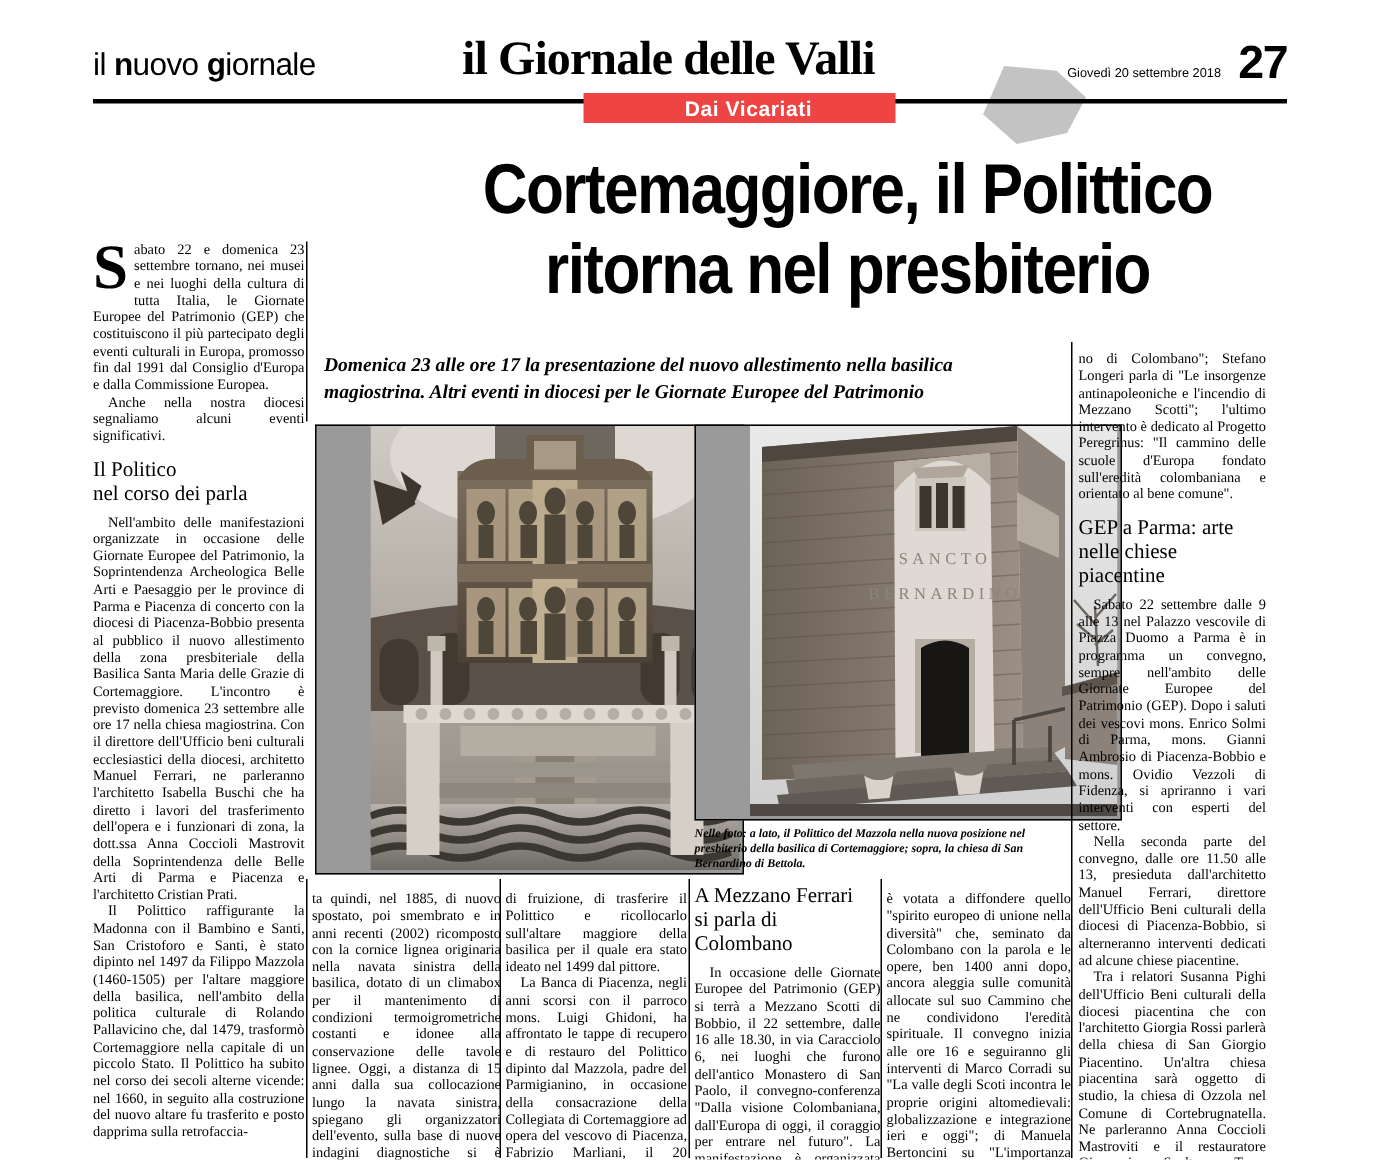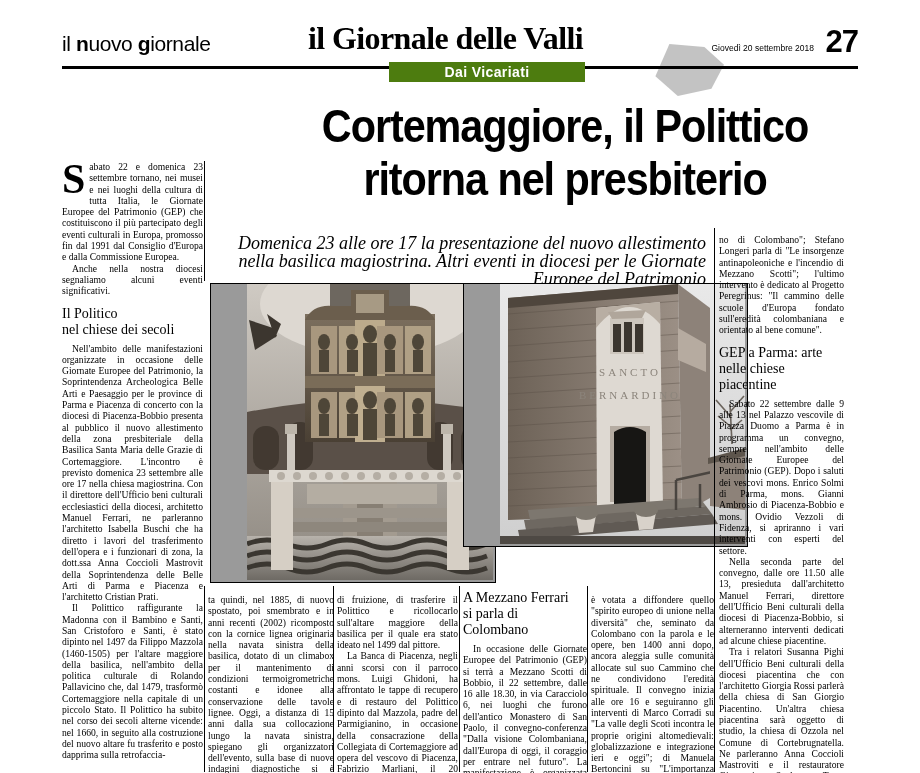--- a/index.html
+++ b/index.html
@@ -19,33 +19,33 @@
   .mast-left .l{font-weight:400;}
   .mast-left .b{font-weight:700;}
   .mast-center{position:absolute;left:246px;top:-6px;font-family:"Liberation Serif",serif;font-weight:700;font-size:32px;letter-spacing:-0.6px;white-space:nowrap;}
   .mast-date{position:absolute;right:44px;top:17px;font-family:"Liberation Sans",sans-serif;font-size:8.5px;white-space:nowrap;}
   .mast-page{position:absolute;right:0;top:-2px;font-family:"Liberation Sans",sans-serif;font-weight:700;font-size:31px;letter-spacing:-1px;}
   .mast-rule{position:absolute;left:62px;top:66px;width:796px;height:3px;background:#000;}
   .mast-blob{position:absolute;left:592px;top:18px;width:70px;height:52px;background:#b9b9b9;
     clip-path:polygon(22% 0%,72% 6%,100% 40%,82% 86%,34% 100%,2% 62%);opacity:.85;}
 
   
-  .banner{position:absolute;left:389px;top:62px;width:196px;height:20px;background:#4d7c0f;
+  .banner{position:absolute;left:389px;top:62px;width:196px;height:20px;background:#ef4444;
     color:#fff;font-family:"Liberation Sans",sans-serif;font-weight:700;font-size:14px;
-    display:flex;align-items:center;justify-content:center;letter-spacing:.4px;}
+    display:flex;align-items:center;justify-content:center;letter-spacing:.4px;padding-left:12px;}
 
   
   .headline{position:absolute;left:212px;top:99px;width:706px;text-align:center;
     font-family:"Liberation Sans",sans-serif;font-weight:700;font-size:47px;line-height:53px;
     letter-spacing:-1.2px;transform:scaleX(.88);transform-origin:center top;}
   .hl-l{display:block;white-space:nowrap;}
 
   
-  .deck{position:absolute;left:216px;top:234px;width:490px;text-align:right;
-    font-family:"Liberation Serif",serif;font-style:italic;font-weight:400;font-size:18px;line-height:18px;}
+  .deck{position:absolute;left:216px;top:234px;width:490px;text-align:left;
+    font-family:"Liberation Serif",serif;font-style:italic;font-weight:700;font-size:13px;line-height:18px;}
 
   
   .photo{position:absolute;border:1px solid #000;overflow:hidden;background:#9a9a9a;padding-left:36px;}
   #photo-polyptych{left:210px;top:283px;width:248px;height:298px;}
   #photo-church{left:463px;top:283px;width:247px;height:262px;}
 
   
   .caption{position:absolute;left:463px;top:551px;width:250px;
     font-family:"Liberation Serif",serif;font-style:italic;font-weight:700;font-size:8px;line-height:10.2px;}
 
@@ -298,34 +298,35 @@
       <g stroke="#5e574f" stroke-width="1.6" fill="none" opacity=".9">
         <path d="M232 160 L230 120"></path>
           <path d="M230 132 L216 116"></path>
           <path d="M230 128 L244 112"></path>
         <path d="M230 142 L218 132"></path>
           <path d="M230 146 L242 136"></path>
       </g>
     </svg>
   </div>
 
+  <div class="caption">Nelle foto: a lato, il Polittico del Mazzola nella nuova posizione nel presbiterio della basilica di Cortemaggiore; sopra, la chiesa di San Bernardino di Bettola.</div>
 
   <div class="vrule" style="left:204px;top:586px;height:186px;"></div>
   <div class="vrule" style="left:333px;top:586px;height:186px;"></div>
   <div class="vrule" style="left:459px;top:586px;height:186px;"></div>
   <div class="vrule" style="left:587px;top:586px;height:186px;"></div>
   <div class="vrule" style="left:714px;top:228px;height:544px;"></div>
   <div class="vrule" style="left:204px;top:161px;height:120px;"></div>
 
   <div class="col" id="col-1">
     <p class="first"><span class="dropcap">S</span><span>abato 22 e domenica 23 settembre tornano, nei musei e nei luoghi della cultura di tutta Italia, le Giornate Europee del Patrimonio (GEP) che costituiscono il più partecipato degli eventi culturali in Europa, promosso fin dal 1991 dal Consiglio d'Europa e dalla Commissione Europea.</span></p>
     <p>Anche nella nostra diocesi segnaliamo alcuni eventi significativi.</p>
     <div class="sub">
       <div>Il Politico</div>
-      <div>nel chiese dei secoli</div>
+      <div>nel corso dei parla</div>
     </div>
     <p>Nell'ambito delle manifestazioni organizzate in occasione delle Giornate Europee del Patrimonio, la Soprintendenza Archeologica Belle Arti e Paesaggio per le province di Parma e Piacenza di concerto con la diocesi di Piacenza-Bobbio presenta al pubblico il nuovo allestimento della zona presbiteriale della Basilica Santa Maria delle Grazie di Cortemaggiore. L'incontro è previsto domenica 23 settembre alle ore 17 nella chiesa magiostrina. Con il direttore dell'Ufficio beni culturali ecclesiastici della diocesi, architetto Manuel Ferrari, ne parleranno l'architetto Isabella Buschi che ha diretto i lavori del trasferimento dell'opera e i funzionari di zona, la dott.ssa Anna Coccioli Mastrovit della Soprintendenza delle Belle Arti di Parma e Piacenza e l'architetto Cristian Prati.</p>
     <p>Il Polittico raffigurante la Madonna con il Bambino e Santi, San Cristoforo e Santi, è stato dipinto nel 1497 da Filippo Mazzola (1460-1505) per l'altare maggiore della basilica, nell'ambito della politica culturale di Rolando Pallavicino che, dal 1479, trasformò Cortemaggiore nella capitale di un piccolo Stato. Il Polittico ha subito nel corso dei secoli alterne vicende: nel 1660, in seguito alla costruzione del nuovo altare fu trasferito e posto dapprima sulla retrofaccia-</p>
   </div>
 
   <div class="col" id="col-2">
     <p class="first">ta quindi, nel 1885, di nuovo spostato, poi smembrato e in anni recenti (2002) ricomposto con la cornice lignea originaria nella navata sinistra della basilica, dotato di un climabox per il mantenimento di condizioni termoigrometriche costanti e idonee alla conservazione delle tavole lignee. Oggi, a distanza di 15 anni dalla sua collocazione lungo la navata sinistra, spiegano gli organizzatori dell'evento, sulla base di nuove indagini diagnostiche si è valutato, sia per ragioni di conservazione, sia</p>
   </div>
 
   <div class="col" id="col-3">

